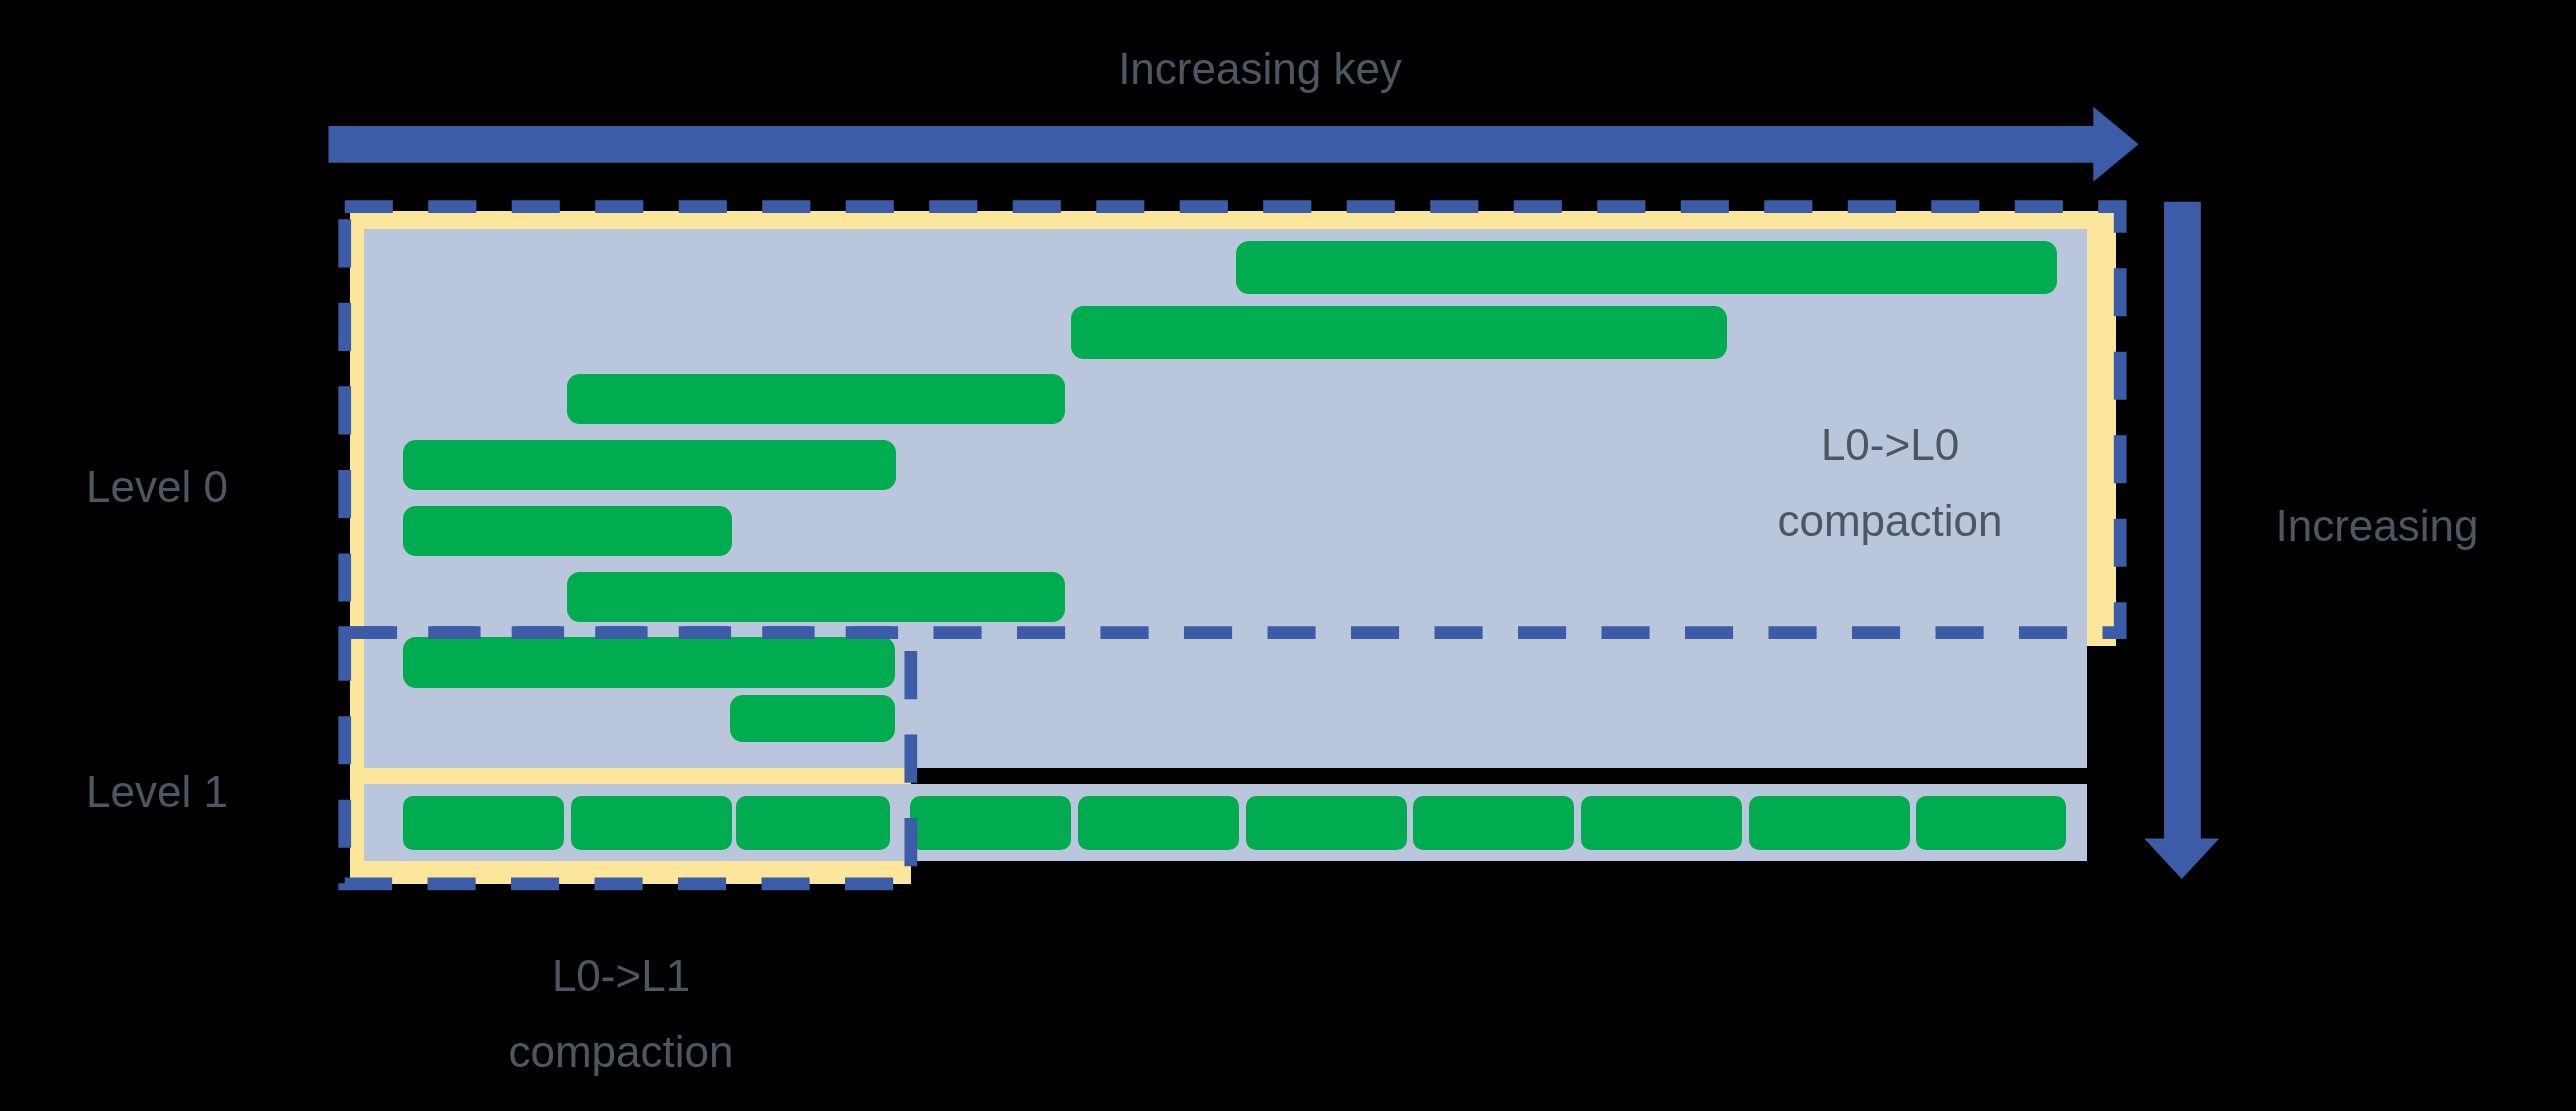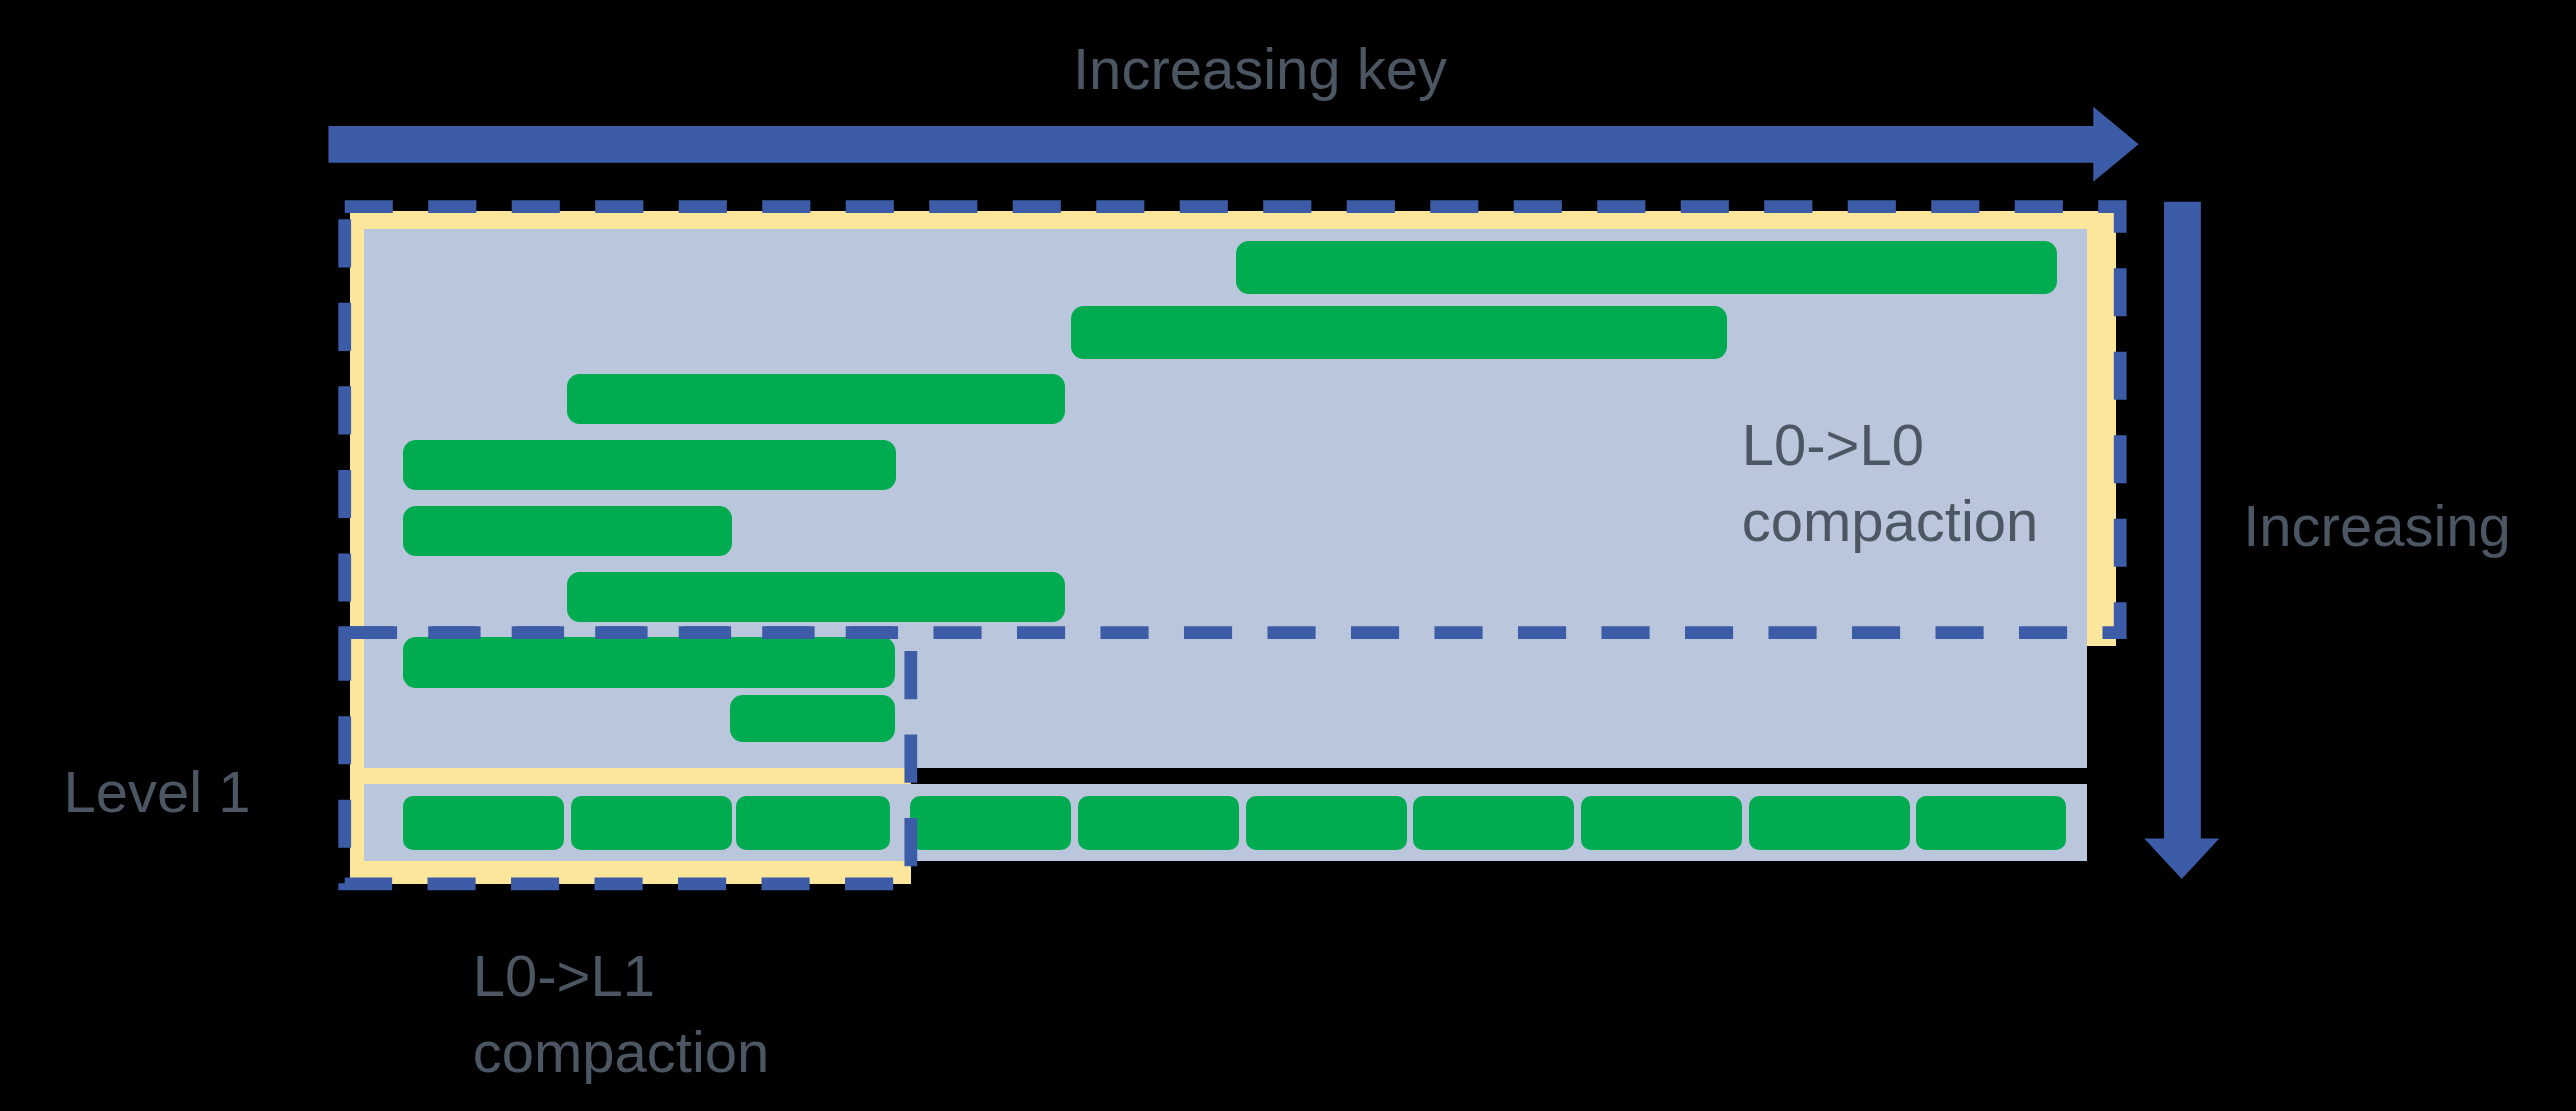--- a/index.html
+++ b/index.html
@@ -16,22 +16,22 @@
     background:var(--background);
     font-family:"Liberation Sans","DejaVu Sans",sans-serif;
   }
   .yellow-box{position:absolute;background:var(--highlight-yellow);}
   .blue-box{position:absolute;background:var(--level-fill);}
   .bars-layer{position:absolute;left:0;top:0;width:100%;height:100%;}
   .sstable-bar{position:absolute;background:var(--sstable-green);border-radius:12.7px;}
   .l1-segment{position:absolute;background:var(--sstable-green);border-radius:10px;}
   .svg-overlay{position:absolute;left:0;top:0;width:2576px;height:1111px;}
   .diagram-label{
-    position:absolute;color:var(--text-gray);font-size:58px;line-height:76px;
-    text-align:left;transform:translate(-50%,-50%);white-space:nowrap;
+    position:absolute;color:var(--text-gray);font-size:44px;line-height:76px;
+    text-align:center;transform:translate(-50%,-50%);white-space:nowrap;
   }
 </style>
 </head>
 <body>
 
 <div class="stage">
 
   <div class="yellow-box" style="left:350px;top:211px;width:1766px;height:435px;"></div>
   <div class="yellow-box" style="left:350px;top:626px;width:561px;height:258px;"></div>
 
@@ -67,20 +67,21 @@
     <rect x="487" y="292" width="2509" height="602" style="fill:none;stroke:var(--accent-blue);stroke-width:18;stroke-dasharray:68 50;"></rect>
     <rect x="487" y="894" width="800" height="355" style="fill:none;stroke:var(--accent-blue);stroke-width:18;stroke-dasharray:68 50;"></rect>
   </svg>
 
   <div class="diagram-label" style="left:1260px;top:69px;">Increasing key</div>
 
   <div class="diagram-label" style="left:2357px;top:526px;line-height:78px;margin-left:20px;">
     <div>Increasing</div>
   </div>
 
+  <div class="diagram-label" style="left:157px;top:487px;">Level 0</div>
 
   <div class="diagram-label" style="left:157px;top:792px;">Level 1</div>
 
   <div class="diagram-label" style="left:1890px;top:483px;">
     <div>L0-&gt;L0</div>
     <div>compaction</div>
   </div>
 
   <div class="diagram-label" style="left:621px;top:1014px;">
     <div>L0-&gt;L1</div>

